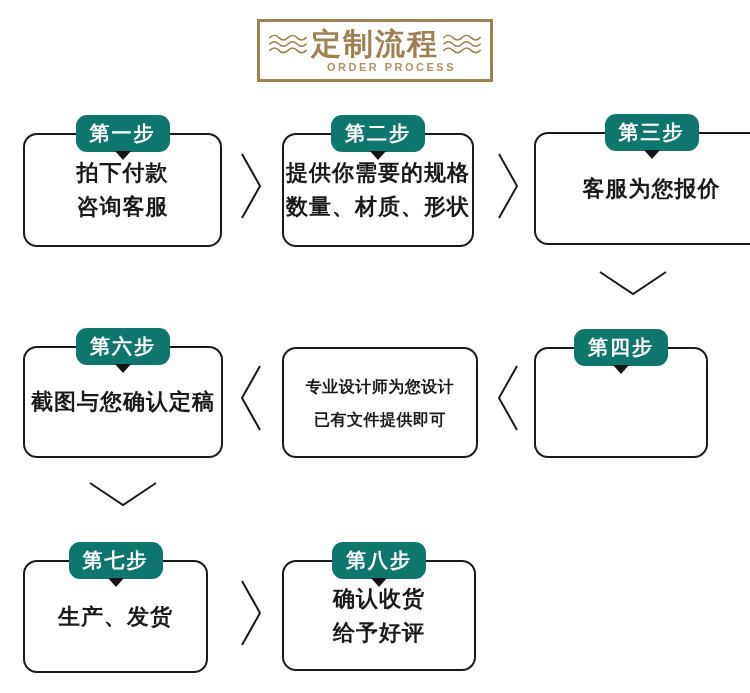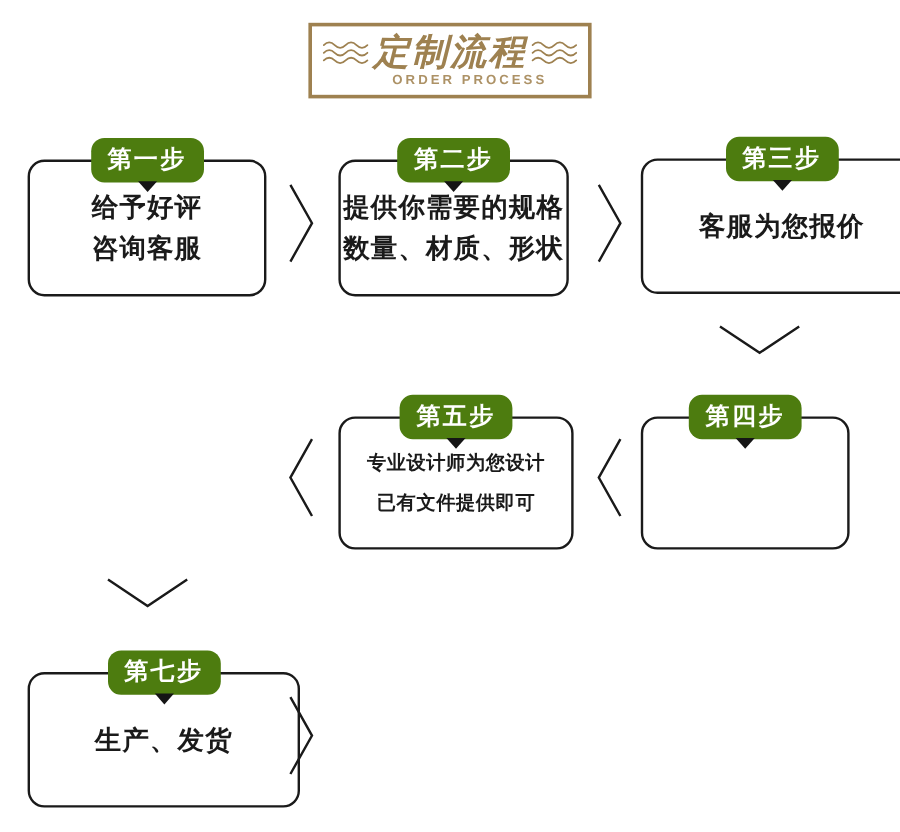--- a/index.html
+++ b/index.html
@@ -7,21 +7,21 @@
     position:relative; width:750px; height:693px; background:#ffffff;
     font-family:"Liberation Sans","DejaVu Sans",sans-serif; overflow:hidden;
   }
 
   
   .header-box {
     position:absolute; left:257px; top:19px; width:236px; height:63px;
     box-sizing:border-box; border:3px solid #9e8150; background:#fff;
     display:flex; flex-direction:column; align-items:center; justify-content:center;
   }
-  .title-row { display:flex; align-items:center; gap:3px;font-style:italic; }
+  .title-row { display:flex; align-items:center; gap:3px; }
   .banner-title {
     color:#9e8150; font-size:30px; font-weight:bold; letter-spacing:2px; line-height:1.05;
     white-space:nowrap;
   }
   .banner-sub {
     color:#ad9266; font-size:11px; font-weight:bold; letter-spacing:2.5px;
     margin-top:2px; white-space:nowrap;margin-left:33px;
   }
 
   
@@ -31,21 +31,21 @@
     display:flex; align-items:center; justify-content:center;
   }
   .step-text {
     font-size:22px; line-height:34px; letter-spacing:1px; font-weight:600;
     color:#1a1a1a; text-align:center; white-space:pre;
   }
   .step-text.small { font-size:16px; line-height:33px; letter-spacing:0.5px; }
 
   .bubble {
     position:absolute; top:-20px; left:50%; transform:translateX(-50%);
-    background:#4d7c0f; color:#ffffff; border-radius:11px;
+    background:#0f766e; color:#ffffff; border-radius:11px;
     padding:7px 14px 8px; font-size:20px; font-weight:bold; letter-spacing:2px;
     line-height:1.1; white-space:nowrap; z-index:2;
   }
   .bubble::after {
     content:""; position:absolute; left:50%; bottom:-8px; transform:translateX(-50%);
     width:0; height:0; border-left:8px solid transparent; border-right:8px solid transparent;
     border-top:9px solid #151515;
   }
 
   .chev { position:absolute; }
@@ -71,21 +71,21 @@
           <path d="M2,12 Q7,7 12,12 T22,12 T32,12 T42,12"></path>
           <path d="M2,19 Q7,14 12,19 T22,19 T32,19 T42,19"></path>
         </g>
       </svg>
     </div>
     <div class="banner-sub">ORDER PROCESS</div>
   </div>
 
   <div class="step" style="left:23px;top:133px;width:199px;height:114px">
     <div class="bubble">第一步</div>
-    <div class="step-text">给予好评
+    <div class="step-text">拍下付款
 咨询客服</div>
   </div>
 
   <svg class="chev" style="left:240px;top:152px" width="22" height="68" viewBox="0 0 22 68">
     <polyline points="2,2 20,34 2,66" fill="none" stroke="#1a1a1a" stroke-width="2"></polyline>
   </svg>
 
   <div class="step" style="left:282px;top:133px;width:192px;height:114px">
     <div class="bubble">第二步</div>
     <div class="step-text">提供你需要的规格
@@ -98,46 +98,54 @@
 
   <div class="step" style="left:534px;top:132px;width:235px;height:113px">
     <div class="bubble">第三步</div>
     <div class="step-text">客服为您报价</div>
   </div>
 
   <svg class="chev" style="left:598px;top:270px" width="70" height="26" viewBox="0 0 70 26">
     <polyline points="2,2 35,24 68,2" fill="none" stroke="#1a1a1a" stroke-width="2"></polyline>
   </svg>
 
+  <div class="step" style="left:23px;top:346px;width:200px;height:112px">
+    <div class="bubble">第六步</div>
+    <div class="step-text">截图与您确认定稿</div>
+  </div>
 
   <svg class="chev" style="left:240px;top:364px" width="22" height="68" viewBox="0 0 22 68">
     <polyline points="20,2 2,34 20,66" fill="none" stroke="#1a1a1a" stroke-width="2"></polyline>
   </svg>
 
   <div class="step" style="left:282px;top:347px;width:196px;height:111px">
-    <div class="bubble">第五步</div>
     <div class="step-text small">专业设计师为您设计
 已有文件提供即可</div>
   </div>
 
   <svg class="chev" style="left:497px;top:364px" width="22" height="68" viewBox="0 0 22 68">
     <polyline points="20,2 2,34 20,66" fill="none" stroke="#1a1a1a" stroke-width="2"></polyline>
   </svg>
 
   <div class="step" style="left:534px;top:347px;width:174px;height:111px">
     <div class="bubble">第四步</div>
   </div>
 
   <svg class="chev" style="left:88px;top:481px" width="70" height="26" viewBox="0 0 70 26">
     <polyline points="2,2 35,24 68,2" fill="none" stroke="#1a1a1a" stroke-width="2"></polyline>
   </svg>
 
-  <div class="step" style="left:23px;top:560px;width:227px;height:113px">
+  <div class="step" style="left:23px;top:560px;width:185px;height:113px">
     <div class="bubble">第七步</div>
     <div class="step-text">生产、发货</div>
   </div>
 
   <svg class="chev" style="left:240px;top:579px" width="22" height="68" viewBox="0 0 22 68">
     <polyline points="2,2 20,34 2,66" fill="none" stroke="#1a1a1a" stroke-width="2"></polyline>
   </svg>
 
+  <div class="step" style="left:282px;top:560px;width:194px;height:111px">
+    <div class="bubble">第八步</div>
+    <div class="step-text">确认收货
+给予好评</div>
+  </div>
 
 </div>
 
 </body></html>

